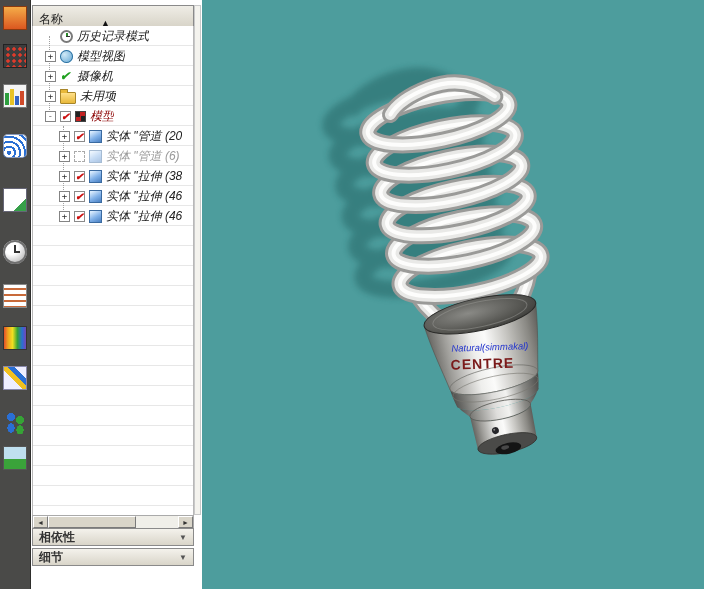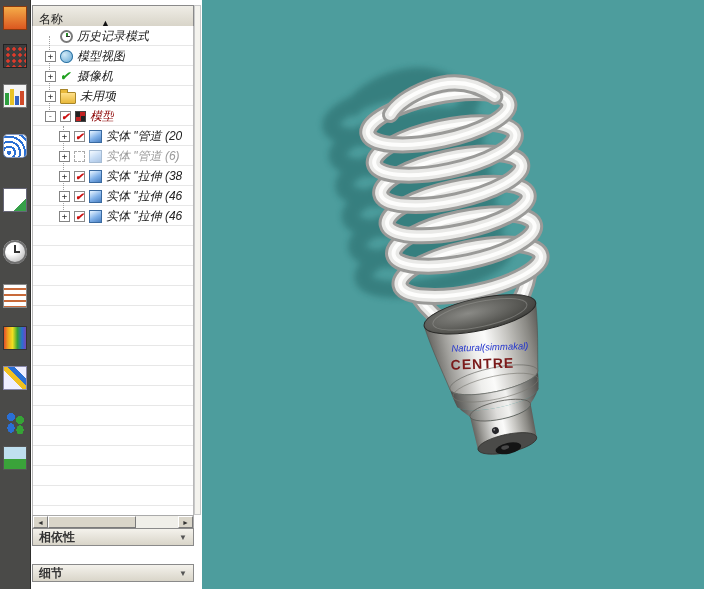--- a/index.html
+++ b/index.html
@@ -52,21 +52,21 @@
   .dim .cube{opacity:.45;}
 
   .vscroll{position:absolute;left:194px;top:5px;width:7px;height:510px;background:#f4f3ee;border:1px solid #c8c8c8;box-sizing:border-box;}
 
   .hscroll{position:absolute;left:32px;top:515px;width:162px;height:14px;box-sizing:border-box;display:flex;background:#f0efe9;border:1px solid #aaa;}
   .hs-btn{flex:0 0 13px;background:#d9d5c9;border:1px solid;border-color:#ffffff #7a7a7a #7a7a7a #ffffff;font-size:7px;color:#333;display:flex;align-items:center;justify-content:center;}
   .hs-thumb{flex:0 0 86px;background:#d9d5c9;border:1px solid;border-color:#ffffff #7a7a7a #7a7a7a #ffffff;}
   .hs-track{flex:1 1 auto;}
 
   .bpanel{position:absolute;left:32px;width:162px;height:18px;box-sizing:border-box;display:flex;align-items:center;justify-content:space-between;background:linear-gradient(#f4f2ec,#d9d5c9);border:1px solid #8a8a8a;font-size:12px;font-weight:bold;color:#333;padding:0 6px;}
-  .bp1{top:528px}.bp2{top:564px}
+  .bp1{top:528px}.bp2{top:548px}
   .chev{font-size:8px;color:#555;font-weight:normal;}
 
   
   .viewport{position:absolute;left:202px;top:0;width:502px;height:589px;background:#4D9D9D;}
   .viewport svg{display:block;}
   .t1{fill:none;stroke:#9a9a98;stroke-width:17;stroke-linecap:round;}
   .t2{fill:none;stroke:#e9e9e7;stroke-width:11;stroke-linecap:round;}
   .t3{fill:none;stroke:#fdfdfc;stroke-width:4;stroke-linecap:round;}
   .sh{fill:none;stroke:#1d5c5c;stroke-width:17;stroke-linecap:round;}
 </style>

